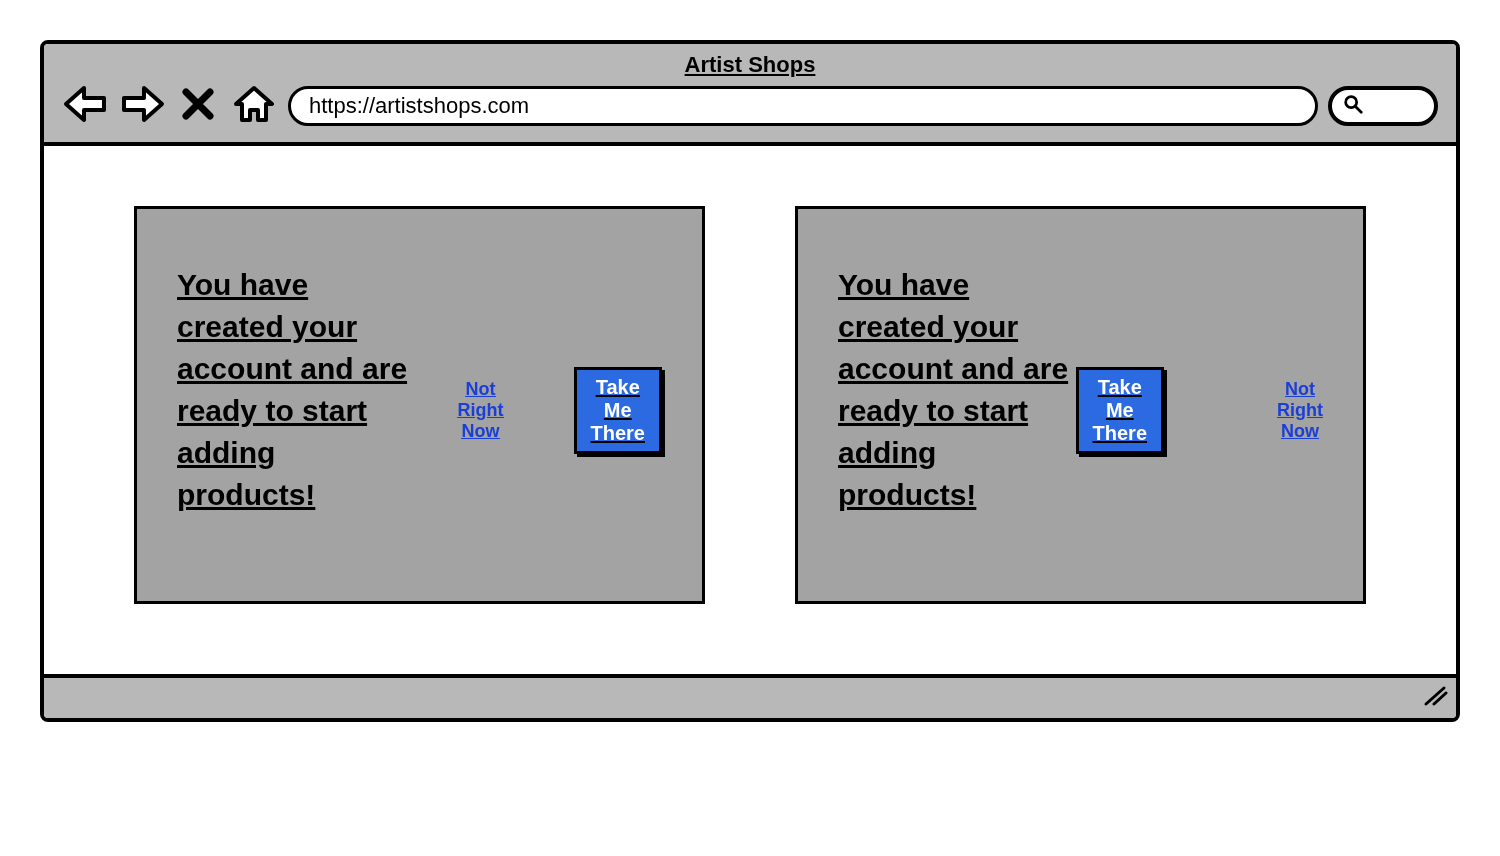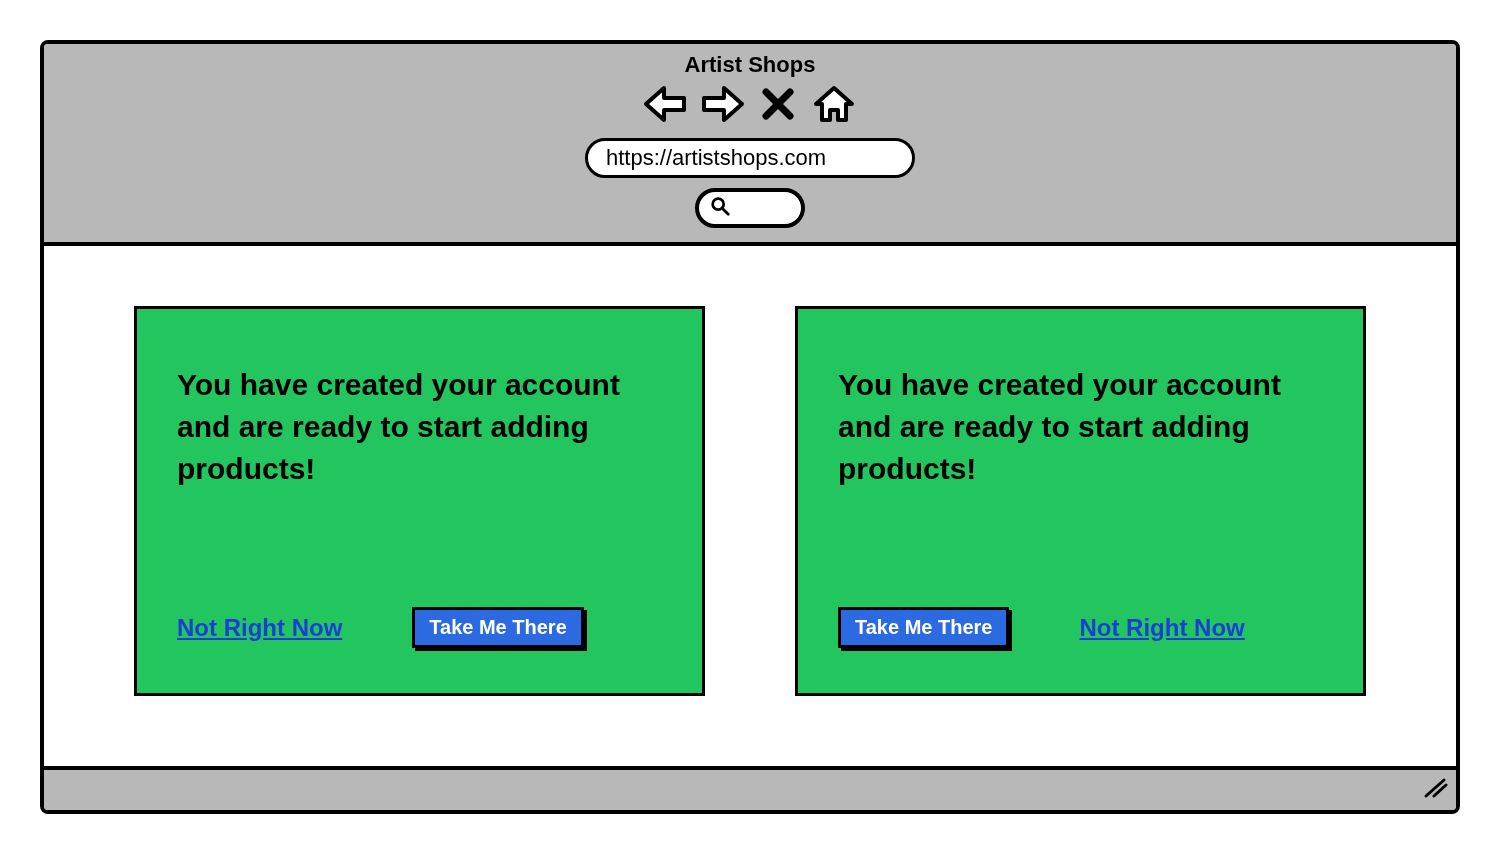--- a/index.html
+++ b/index.html
@@ -14,37 +14,37 @@
     }
     .browser-window {
       width: 100%;
       max-width: 1420px;
       margin: 0 auto;
       border: 4px solid #000;
       border-radius: 8px;
       overflow: hidden;
       position: relative;
       background: #fff;
+      text-decoration: underline;
     }
     .browser-chrome-top {
       background: #b8b8b8;
       border-bottom: 4px solid #000;
       padding: 6px 18px 14px 18px;
     }
     .browser-title {
       text-align: center;
       font-weight: bold;
       font-size: 22px;
       padding: 2px 0 6px 0;
     }
     .toolbar {
       display: flex;
       align-items: center;
       gap: 10px;
-      flex-direction: column;
     }
     .nav-icons {
       display: flex;
       align-items: center;
       gap: 8px;
     }
     .nav-icons svg {
       width: 48px;
       height: 40px;
     }
@@ -81,48 +81,49 @@
       min-height: 520px;
       padding: 60px 90px 70px 90px;
       display: flex;
       gap: 90px;
       justify-content: center;
       align-items: stretch;
     }
     .card {
       flex: 1;
       border: 3px solid #000;
-      background: #22c55e;
+      background: #a3a3a3;
       padding: 55px 40px 45px 40px;
       display: flex;
-      flex-direction: column;
+      flex-direction: row;
       justify-content: space-between;
       min-height: 340px;
     }
     .card-text {
       font-size: 30px;
       font-weight: bold;
       line-height: 1.4;
       margin-bottom: 40px;
     }
     .card-actions {
       display: flex;
       align-items: center;
       gap: 70px;
     }
     .link-btn {
       color: #1a3fd6;
       text-decoration: underline;
-      font-size: 24px;
+      font-size: 18px;
       font-weight: bold;
       background: none;
       border: none;
       font-family: inherit;
       cursor: pointer;
       padding: 0;
+      margin-left: 43px;
     }
     .primary-btn {
       background: #2b6ae0;
       color: #fff;
       border: 3px solid #000;
       font-size: 20px;
       font-weight: bold;
       font-family: inherit;
       padding: 6px 14px;
       cursor: pointer;

